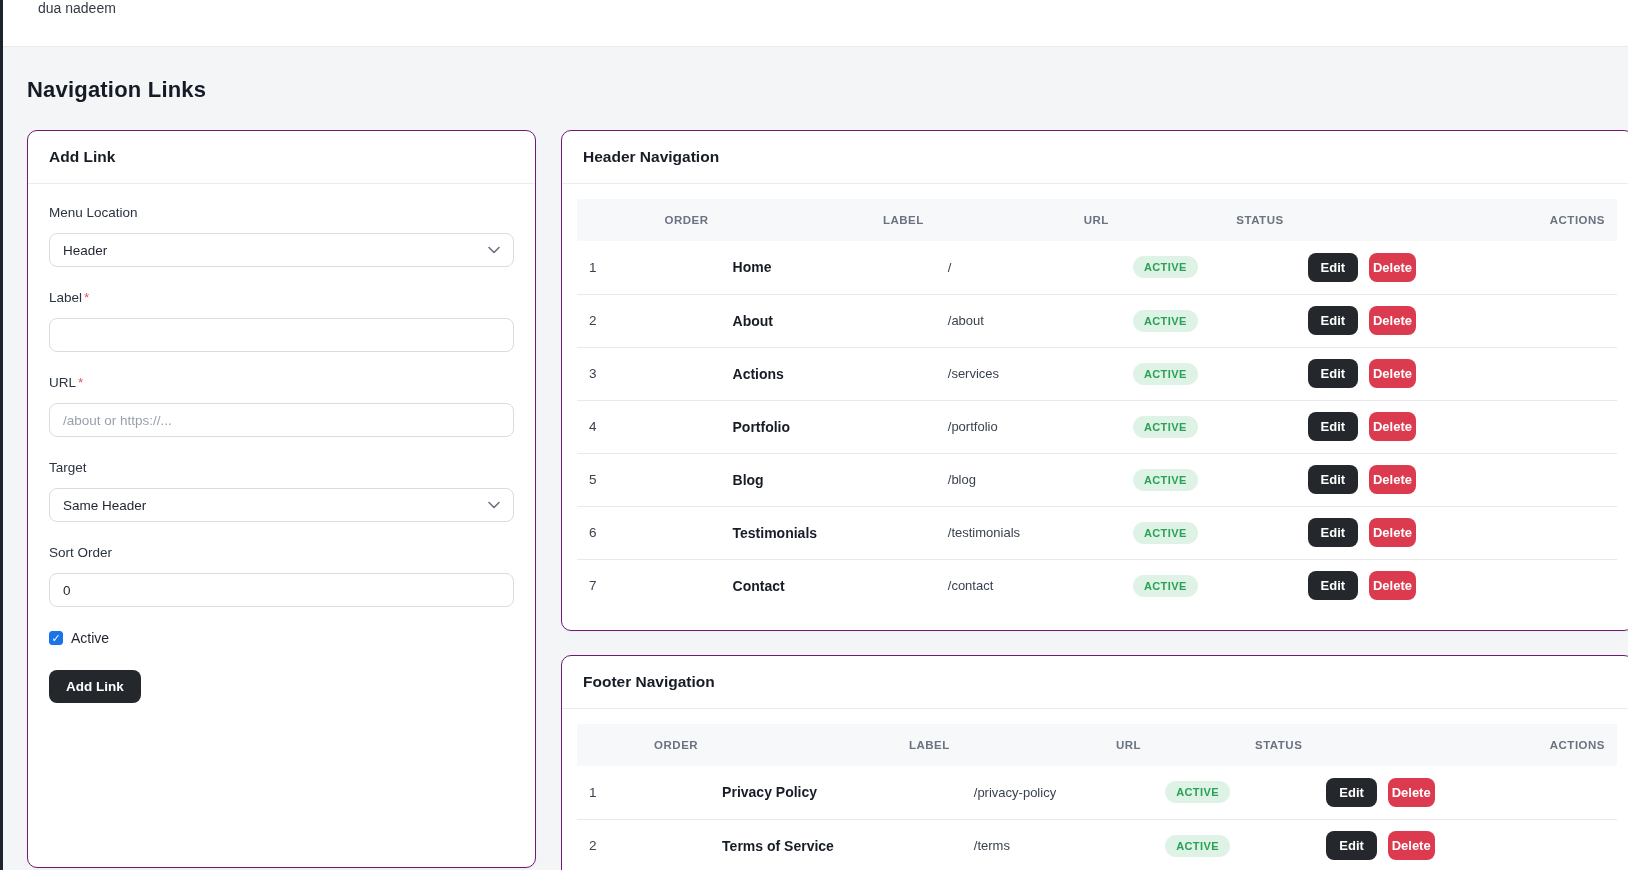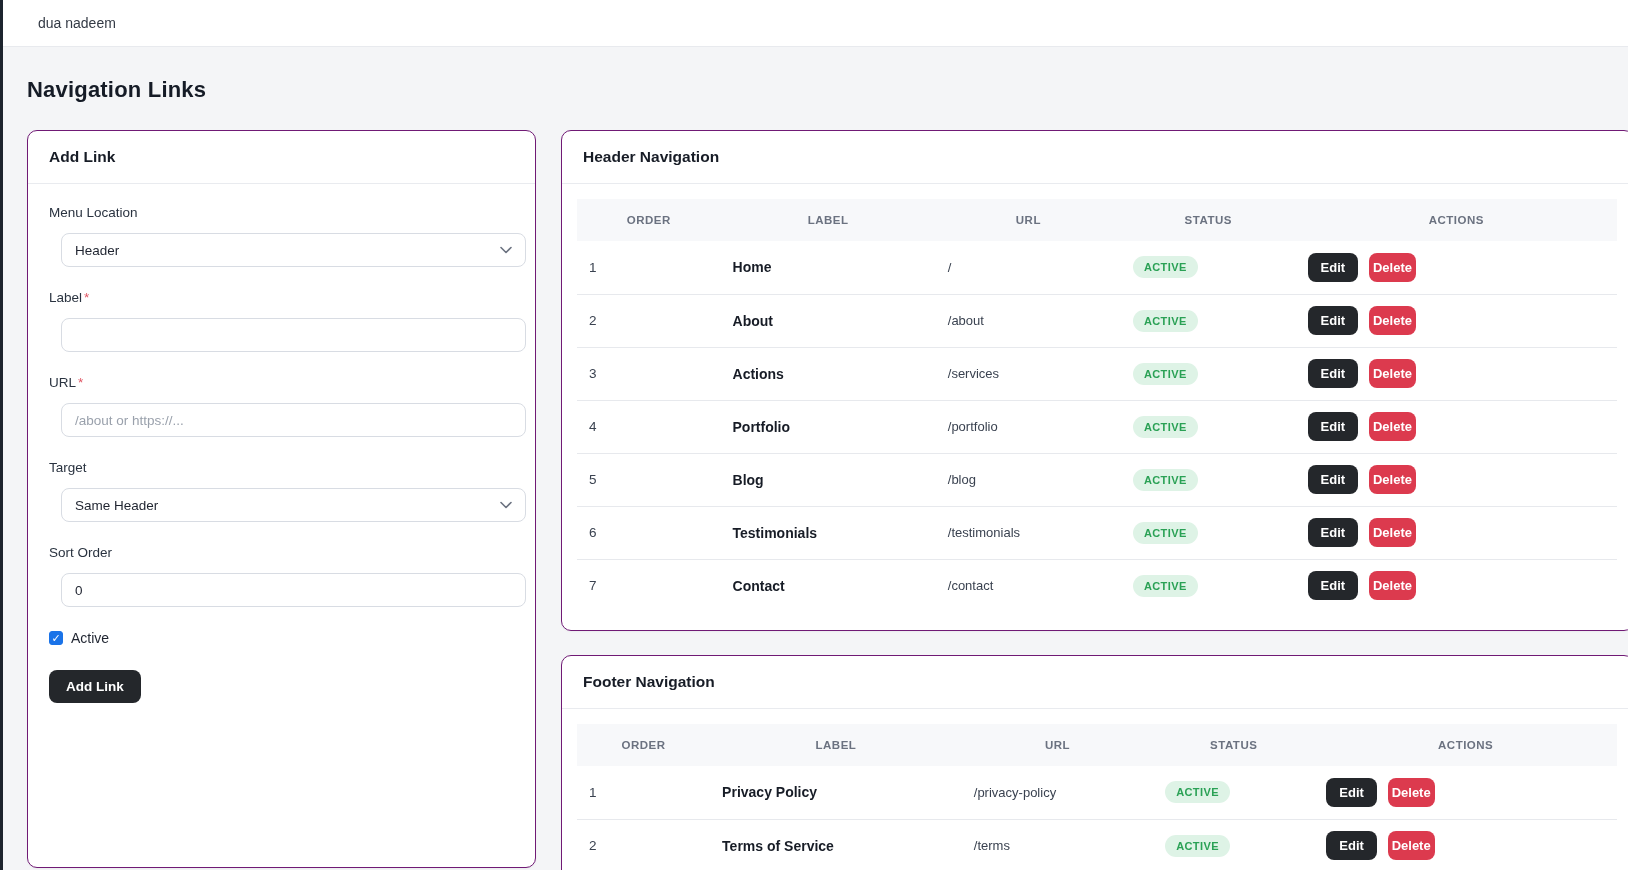--- a/index.html
+++ b/index.html
@@ -8,21 +8,21 @@
     font-family: "Liberation Sans", "DejaVu Sans", sans-serif;
     background: var(--page-bg, #f4f5f7);
     color: #1f2430;
   }
   .sidebar-edge {
     position: fixed; left: 0; top: 0; bottom: 0; width: 3px;
     background: var(--sidebar-dark, #1d242e); z-index: 20;
   }
   .topbar {
     height: 47px; background: #ffffff; border-bottom: 1px solid #e8eaee;
-    display: flex; align-items: center; padding-left: 35px; margin-left: 3px;
+    display: flex; align-items: flex-start; padding-left: 35px; margin-left: 3px;
   }
   .topbar .user { font-size: 14px; color: #333a45; cursor: pointer; }
   .content { padding: 0 0 0 24px; margin-left: 3px; }
   .page-title {
     font-size: 22px; font-weight: 700; color: #151b26;
     margin-top: 30px; letter-spacing: .2px;
   }
   .layout { display: flex; gap: 25px; margin-top: 27px; align-items: flex-start; }
 
   .card {
@@ -37,21 +37,20 @@
   
   .form-card { width: 509px; min-height: 738px; flex: none; }
   .form-body { padding: 21px; }
   .field { margin-bottom: 23px; }
   .field > label { display: block; font-size: 13.5px; color: #2a3340; margin-bottom: 13px; }
   .req { color: #e05563; font-style: normal; margin-left: 2px; }
   .input, .select {
     width: 100%; height: 34px; border: 1px solid #d8dce3; border-radius: 8px;
     background: #fff; font-size: 13.5px; color: #1f2430; padding: 0 13px;
     font-family: inherit;
-    margin-left: 12px;
   }
   .input::placeholder { color: #9aa1ac; }
   .select {
     display: flex; align-items: center; justify-content: space-between; cursor: pointer;
   }
   .select svg { flex: none; margin-left: 8px; }
   .check-row { display: flex; align-items: center; gap: 8px; margin: 3px 0 24px; }
   .checkbox {
     width: 14px; height: 14px; border-radius: 3px; border: 1px solid #9aa1ac;
     display: inline-flex; align-items: center; justify-content: center;
@@ -63,21 +62,21 @@
     border: none; border-radius: 8px; cursor: pointer; font-family: inherit;
     font-size: 13px; font-weight: 600; color: #fff;
   }
   .b-submit { background: var(--accent-dark, #24272b); padding: 9px 17px; font-size: 13.5px; }
 
   
   .right-col { flex: 1; margin-right: -6px; display: flex; flex-direction: column; gap: 24px; }
   .table-wrap { margin: 15px 16px 18px 15px; }
   table { width: 100%; border-collapse: collapse; table-layout: fixed; }
   thead th {
-    background: #f7f8fa; text-align: center; font-size: 11.5px; font-weight: 700;
+    background: #f7f8fa; text-align: right; font-size: 11.5px; font-weight: 700;
     color: #6b7280; letter-spacing: .5px; padding: 15px 12px; text-transform: uppercase;
   }
   tbody td {
     height: 53px; padding: 0 12px; border-top: 1px solid #e7e9ed;
     font-size: 13.5px; color: #3a4250; vertical-align: middle;
   }
   tbody tr:first-child td { border-top: none; }
   td.c-label { font-weight: 700; color: #171c26; font-size: 14px; }
   td.c-url { font-size: 13px; color: #3a4250; }
   .badge {

